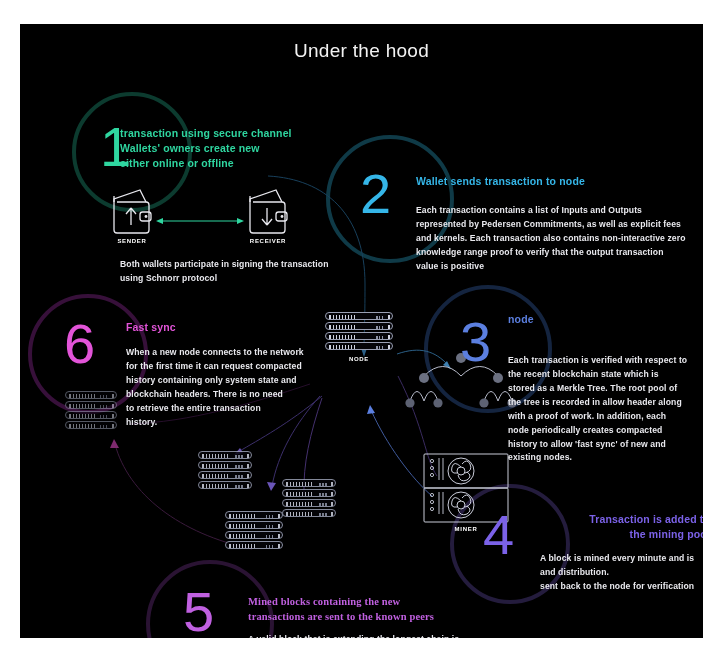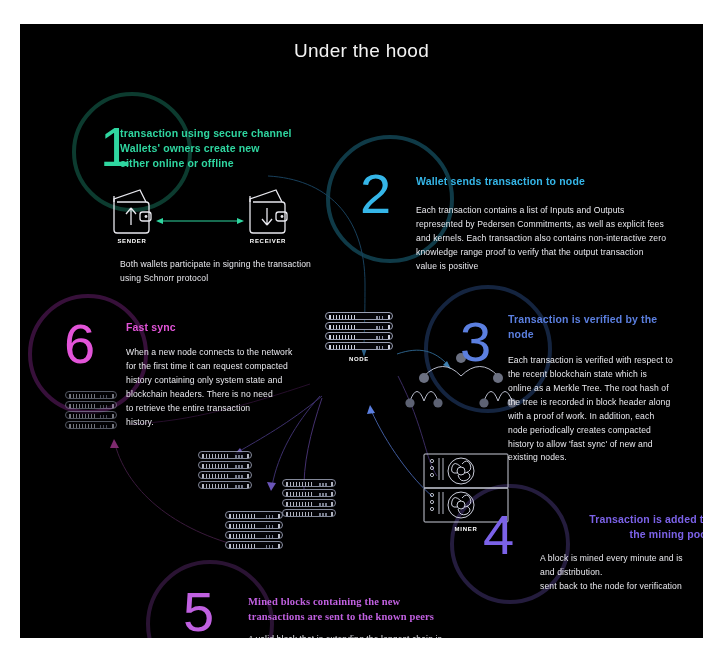--- a/index.html
+++ b/index.html
@@ -4,21 +4,21 @@
 <style>
   html,body{margin:0;padding:0;background:#ffffff;}
   body{width:720px;height:661px;overflow:hidden;font-family:"Liberation Sans",sans-serif;}
   #frame{position:absolute;left:20px;top:24px;width:683px;height:614px;background:#000000;overflow:hidden;}
   .title{position:absolute;left:0;top:16px;width:683px;text-align:center;color:#f2f2f2;
          font-size:19px;font-weight:400;letter-spacing:.3px;}
   svg.deco{position:absolute;left:0;top:0;width:683px;height:614px;pointer-events:none;}
   .num{position:absolute;font-family:"Liberation Sans",sans-serif;font-weight:300;
        font-size:56px;line-height:1;}
   .head{position:absolute;font-size:10.5px;font-weight:700;line-height:1.45;letter-spacing:.15px;}
-  .body{position:absolute;font-size:8.6px;font-weight:400;line-height:1.62;color:#e9e9ee;letter-spacing:.1px;}
+  .body{position:absolute;font-size:8.6px;font-weight:700;line-height:1.62;color:#e9e9ee;letter-spacing:.1px;}
   .caption{position:absolute;font-size:6px;font-weight:700;color:#ffffff;letter-spacing:.7px;text-align:center;}
   .stack{position:absolute;}
   .srv{width:100%;height:8px;border:1px solid #9aa0b4;border-radius:4px;margin-bottom:2px;
        background:#050509;position:relative;box-sizing:border-box;}
   .srv:before{content:"";position:absolute;left:3px;top:2px;width:2px;height:4px;background:#cfd3e0;}
   .srv:after{content:"";position:absolute;left:7px;top:2px;width:22px;height:4px;
        background:repeating-linear-gradient(90deg,#cfd3e0 0 1.5px,transparent 1.5px 3px);}
   .srv em{position:absolute;right:7px;top:2.5px;width:9px;height:3px;
        background:repeating-linear-gradient(90deg,#8d93a6 0 1.5px,transparent 1.5px 3px);}
   .srv i{position:absolute;right:2px;top:2px;width:2px;height:4px;background:#cfd3e0;}
@@ -151,28 +151,27 @@
   </div>
   <div class="body" style="left:396px;top:180px;width:270px;">
     <div>Each transaction contains a list of Inputs and Outputs</div>
     <div>represented by Pedersen Commitments, as well as explicit fees</div>
     <div>and kernels. Each transaction also contains non-interactive zero</div>
     <div>knowledge range proof to verify that the output transaction</div>
     <div>value is positive</div>
   </div>
 
   <div class="head" style="left:488px;top:288px;width:180px;color:#5b7fe0;">
-    <div>Transaction is verified by the</div>
     <div>node</div>
   </div>
   <div class="body" style="left:488px;top:330px;width:190px;">
     <div>Each transaction is verified with respect to</div>
     <div>the recent blockchain state which is</div>
-    <div>online as a Merkle Tree. The root hash of</div>
-    <div>the tree is recorded in block header along</div>
+    <div>stored as a Merkle Tree. The root pool of</div>
+    <div>the tree is recorded in allow header along</div>
     <div>with a proof of work. In addition, each</div>
     <div>node periodically creates compacted</div>
     <div>history to allow 'fast sync' of new and</div>
     <div>existing nodes.</div>
   </div>
 
   <div class="head" style="left:520px;top:488px;width:170px;color:#7b62e8;text-align:right;">
     <div>Transaction is added to</div>
     <div>the mining pool</div>
   </div>

